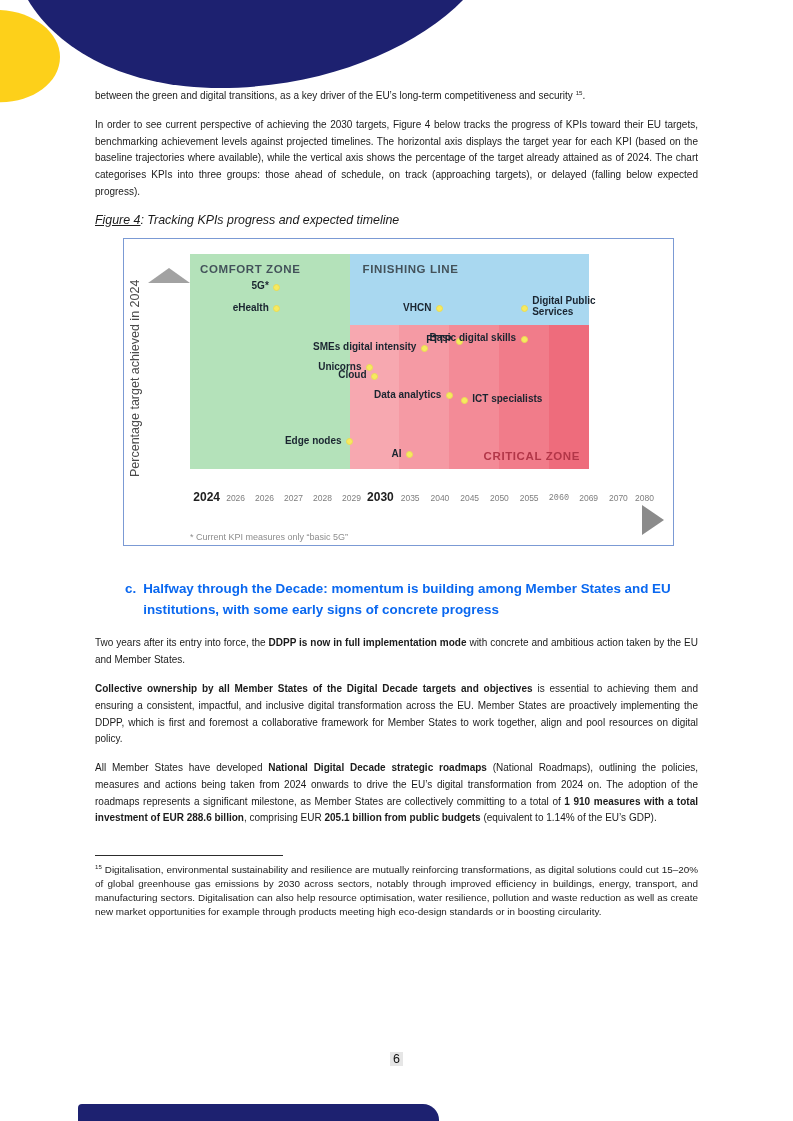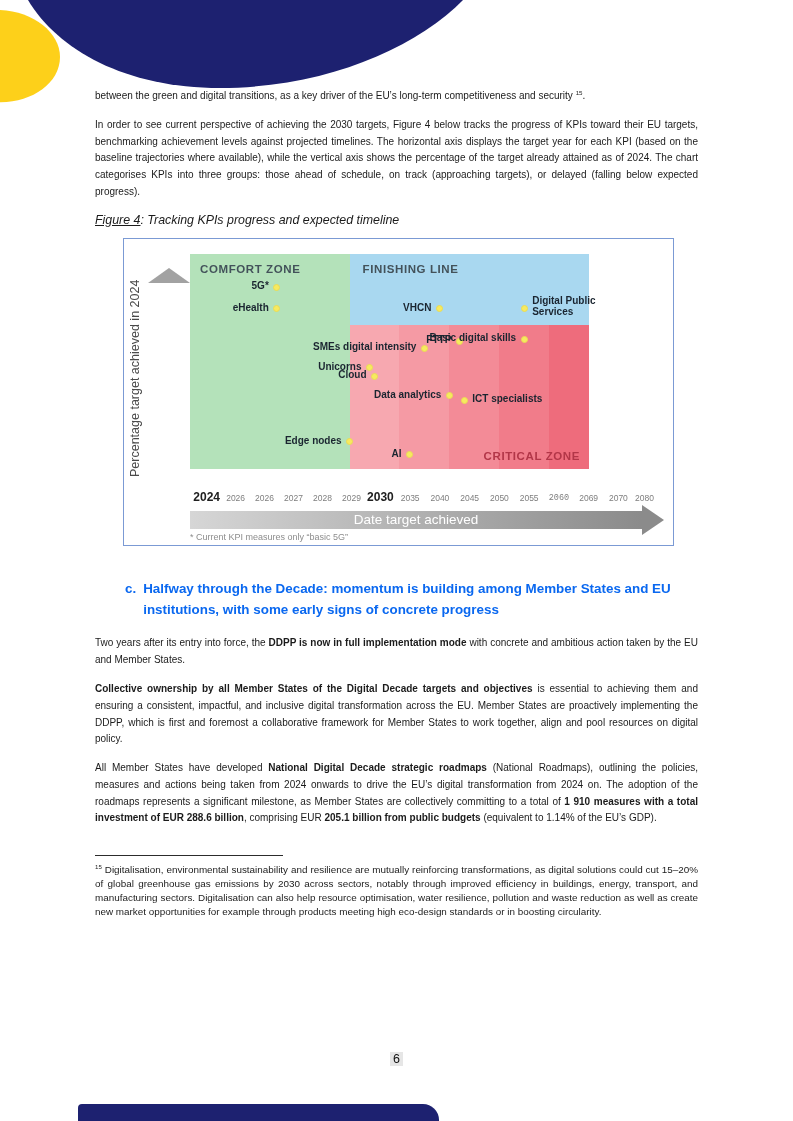--- a/index.html
+++ b/index.html
@@ -160,23 +160,20 @@
           <div class="x-tick" style="left: 46.25%;">2035</div>
           <div class="x-tick" style="left: 52.5%;">2040</div>
           <div class="x-tick" style="left: 58.75%;">2045</div>
           <div class="x-tick" style="left: 65%;">2050</div>
           <div class="x-tick" style="left: 71.25%;">2055</div>
           <div class="x-tick" style="left: 77.5%; font-family: Liberation Mono, monospace;">2060</div>
           <div class="x-tick" style="left: 83.75%;">2069</div>
           <div class="x-tick" style="left: 90%;">2070</div>
           <div class="x-tick" style="left: 95.5%;">2080</div>
         </div>
-      <div class="x-arrowbar">
-        <span>Date target achieved</span>
-      </div>
       <div class="x-head"></div>
       <div class="chart-fnote">* Current KPI measures only “basic 5G”</div>
     </div>
   </div>
 
   <div class="heading" style="color: rgb(10, 104, 240);">
     <span class="hp">c.</span>
     <span class="ht">Halfway through the Decade: momentum is building among Member States and EU institutions, with some early signs of concrete progress</span>
   </div>
 

